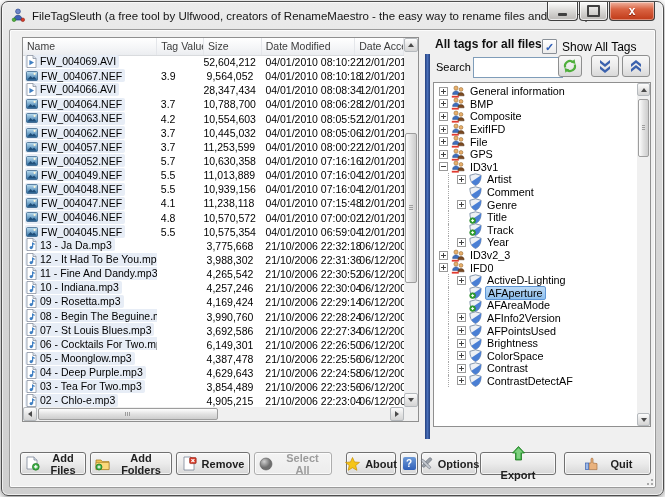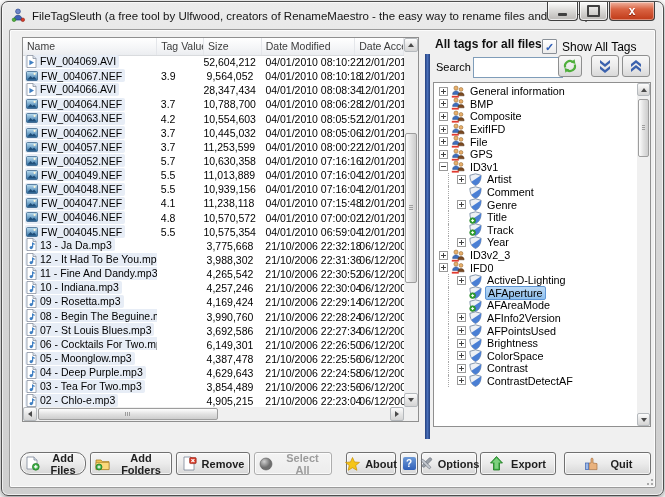--- a/index.html
+++ b/index.html
@@ -970,21 +970,21 @@
           </div>
         <div class="thumb" style="right:1px;top:16px;width:11px;height:58px;">
             <span class="gripv"></span>
           </div>
         <div class="sb-btn" style="right:0;bottom:0;width:13px;height:13px;">
             <span class="tri dn"></span>
           </div>
       </div>
     </div>
 
-    <button class="act" style="left:18px;width:66px;border-radius:10px;">
+    <button class="act" style="left:18px;width:66px;">
       <span class="icon">
         <svg width="15" height="15" viewBox="0 0 15 15">
           <path d="M2 1h7l3 3v9H2z" fill="#fff" stroke="#7c8797" stroke-width="0.8"></path>
           <path d="M9 1v3h3" fill="#dde4ee" stroke="#7c8797" stroke-width="0.8"></path>
           <circle cx="10.8" cy="10.8" r="3.4" fill="#3fae49" stroke="#1d7a1d" stroke-width="0.7"></circle>
           <path d="M10.8 9v3.6M9 10.8h3.6" stroke="#fff" stroke-width="1.2"></path>
         </svg>
       </span>
       <span>Add Files</span>
     </button>
@@ -1037,21 +1037,21 @@
     </button>
     <button class="act" style="left:419px;width:56px;padding:0 3px;">
       <span class="icon">
         <svg width="14" height="14" viewBox="0 0 14 14">
           <rect x="5.8" y="-1" width="3" height="12" rx="1.4" transform="rotate(45 7 6)" fill="#9aa0a8" stroke="#5f6670" stroke-width="0.6"></rect>
           <rect x="5.8" y="1" width="2.4" height="12" rx="1.2" transform="rotate(-45 7 7)" fill="#c7ccd3" stroke="#5f6670" stroke-width="0.6"></rect>
         </svg>
       </span>
       <span>Options</span>
     </button>
-    <button class="act" style="left:478px;width:76px;gap:8px;">
+    <button class="act" style="left:478px;width:76px;gap:8px;flex-direction:column;">
       <span class="icon">
         <svg width="13" height="15" viewBox="0 0 13 15">
           <polygon points="6.5,0.5 12.5,7 9.5,7 9.5,14 3.5,14 3.5,7 0.5,7" fill="#3fae49" stroke="#1d7a1d" stroke-width="0.8"></polygon>
           <polygon points="6.5,2 10.8,6.5 8.3,6.5 8.3,12.7 4.7,12.7 4.7,6.5 2.2,6.5" fill="#7ed07f"></polygon>
         </svg>
       </span>
       <span>Export</span>
     </button>
     <button class="act" style="left:562px;width:87px;gap:12px;">
       <span class="icon">

